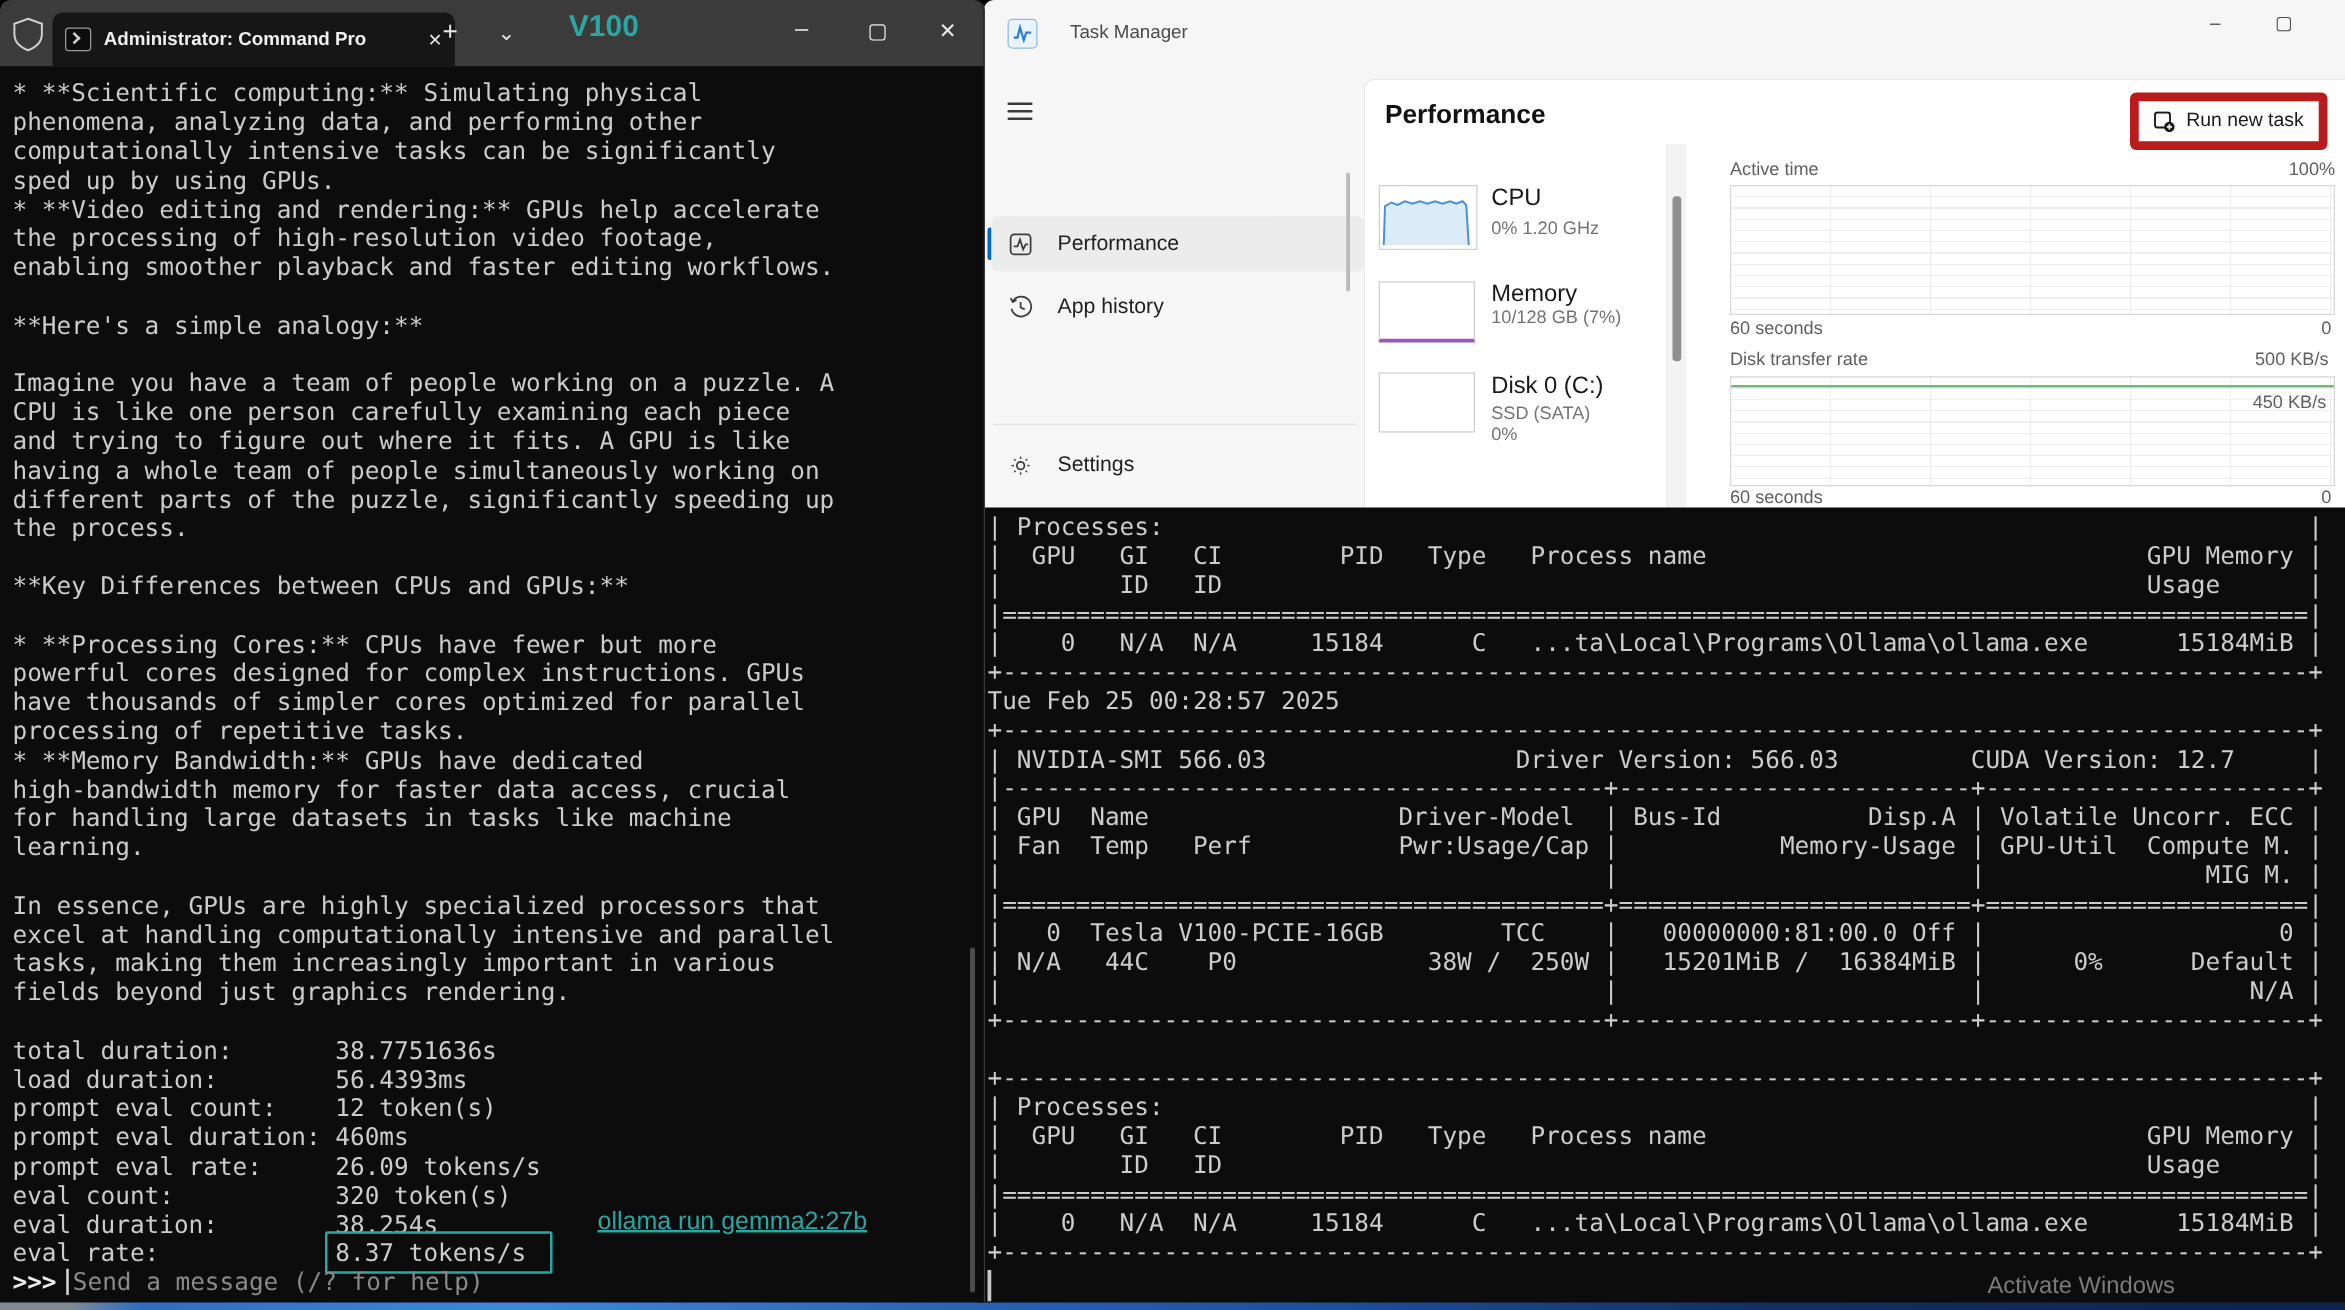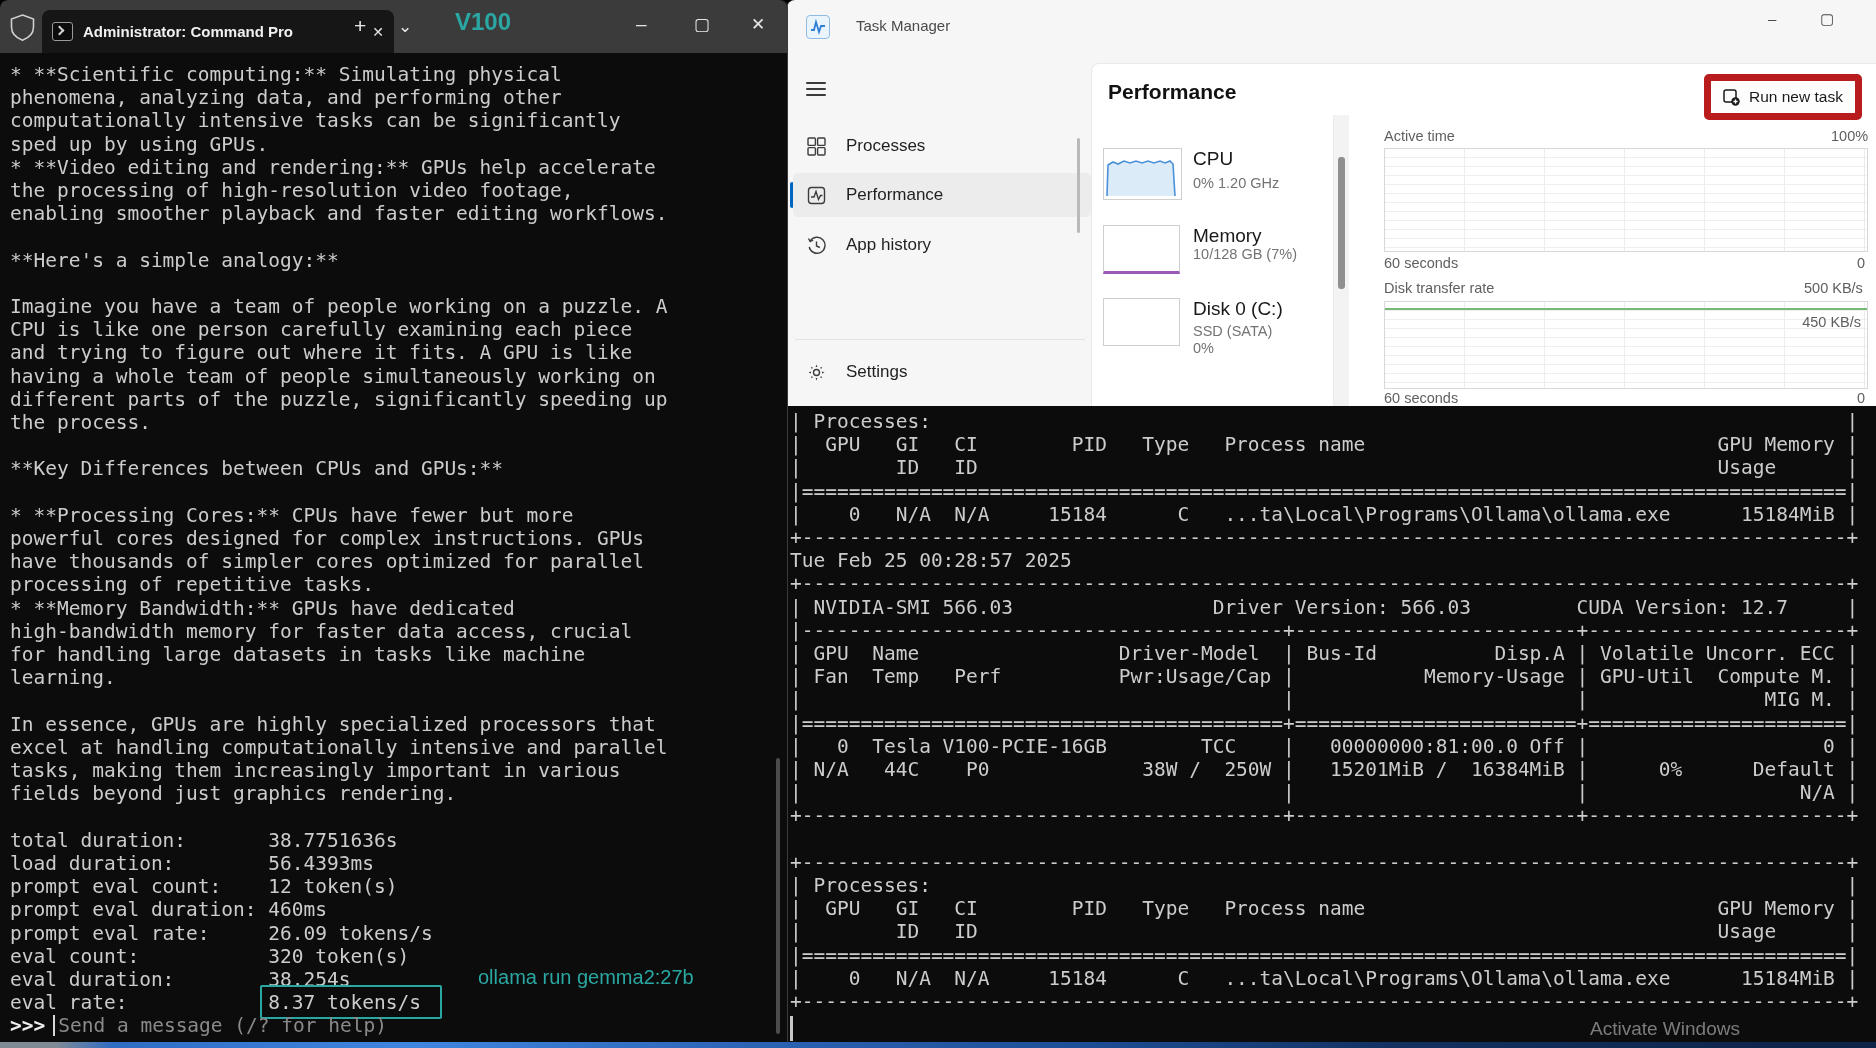--- a/index.html
+++ b/index.html
@@ -36,40 +36,40 @@
       repeating-linear-gradient(to bottom, transparent 0 8px, #efefef 8px 9px),
       #fff;}
   .greenline{height:2px;background:#76b976;}
   .vscroll-track{background:#f3f3f3;}
   .vscroll-thumb{background:#9a9a9a;border-radius:3px;}
 
   
   .term-mono{font-family:"DejaVu Sans Mono", monospace;font-size:19.5px;line-height:23.2px;color:#cccccc;white-space:pre;margin:0;}
   #lt{left:0;top:0;width:787px;height:1042px;background:#0c0c0c;border-radius:8px 8px 0 0;overflow:hidden;border-right:1px solid #3a3a3a;}
   #lt-titlebar{left:0;top:0;width:100%;height:53px;background:#3b3b3b;border-radius:8px 8px 0 0;}
-  .lt-tab{left:42px;top:10px;width:352px;height:43px;background:#161616;border-radius:8px 8px 0 0;display:flex;align-items:center;padding:0 10px;box-sizing:border-box;gap:10px;}
+  .lt-tab{left:42px;top:10px;width:322px;height:43px;background:#161616;border-radius:8px 8px 0 0;display:flex;align-items:center;padding:0 10px;box-sizing:border-box;gap:10px;}
   .lt-tab-title{font-size:15px;color:#f0f0f0;font-weight:600;flex:1;white-space:nowrap;overflow:hidden;}
   .lt-glyph{color:#e6e6e6;font-size:17px;line-height:1;}
   .cmd-ico{width:19px;height:17px;background:#0c0c0c;border:1px solid #9a9a9a;border-radius:3px;position:relative;flex:0 0 19px;}
   .cmd-ico:before{content:"";position:absolute;left:3px;top:4px;width:5px;height:5px;border-left:2px solid #d0d0d0;border-bottom:2px solid #d0d0d0;transform:rotate(-135deg);}
   #lt-highlight{left:260px;top:985px;width:178px;height:30px;border:2px solid #2aa7a2;border-radius:2px;}
   #lt-prompt{left:10px;top:1014px;display:flex;align-items:center;font-family:"DejaVu Sans Mono", monospace;font-size:19.5px;}
   .prompt-marker{color:#efefef;font-weight:bold;}
   .prompt-cursor{width:2px;height:21px;background:#d8d8d8;margin:0 3px 0 8px;}
   .prompt-placeholder{color:#8a8a8a;}
   #lt-scrollthumb{left:776px;top:758px;width:4px;height:276px;background:#4c4c4c;border-radius:2px;}
 
   #rt{left:782px;top:406px;width:1094px;height:636px;background:#0c0c0c;overflow:hidden;}
   #rt pre{position:absolute;left:8px;top:4px;}
   #rt-cursor{left:8px;top:610px;width:3px;height:25px;background:#c8c8c8;}
   #rt-watermark{left:808px;top:612px;font-size:19px;color:#8f8f8f;opacity:.85;}
 
   .annot{color:#2aa7a2;}
   #annot-v100{left:455px;top:8px;font-size:24px;font-weight:bold;}
-  #annot-cmd{left:478px;top:966px;font-size:20px;white-space:nowrap;}
+  #annot-cmd{left:478px;top:966px;font-size:20px;white-space:nowrap;text-decoration:underline;}
 </style>
 </head>
 <body>
 
 <div id="canvas">
 
   <div id="strip" class="abs"></div>
 
   <section id="tm" class="abs">
 
@@ -82,29 +82,20 @@
     <button class="abs win-glyph" style="left:975px;top:10px;border:none;background:none;">–</button>
     <button class="abs win-glyph" style="left:1027px;top:10px;border:none;background:none;">▢</button>
     <button class="abs win-glyph" style="left:1082px;top:10px;border:none;background:none;">✕</button>
 
     <div class="abs burger" style="left:19px;top:78px;">
       <span></span>
         <span></span>
         <span></span>
     </div>
 
-    <div class="abs nav-item" style="left:6px;top:124px;">
-      <svg class="n nav-icon" viewBox="0 0 19 19">
-          <rect x="1" y="1" width="7.4" height="7.4" rx="1" fill="none" stroke="#3c3c3c" stroke-width="1.4"></rect>
-          <rect x="10.6" y="1" width="7.4" height="7.4" rx="1" fill="none" stroke="#3c3c3c" stroke-width="1.4"></rect>
-          <rect x="1" y="10.6" width="7.4" height="7.4" rx="1" fill="none" stroke="#3c3c3c" stroke-width="1.4"></rect>
-          <rect x="10.6" y="10.6" width="7.4" height="7.4" rx="1" fill="none" stroke="#3c3c3c" stroke-width="1.4"></rect>
-        </svg>
-      <span>Processes</span>
-    </div>
 
     <div class="abs nav-accent" style="top:182px;"></div>
     <div class="abs nav-item selected" style="left:6px;top:173px;">
       <svg class="nav-icon" viewBox="0 0 19 19">
           <rect x="1.5" y="1.5" width="16" height="16" rx="3" fill="none" stroke="#3c3c3c" stroke-width="1.4"></rect>
           <polyline points="4,11 7,11 9,5.5 11.5,13.5 13.5,9.5 15.5,9.5" fill="none" stroke="#3c3c3c" stroke-width="1.4"></polyline>
         </svg>
       <span>Performance</span>
     </div>
 

